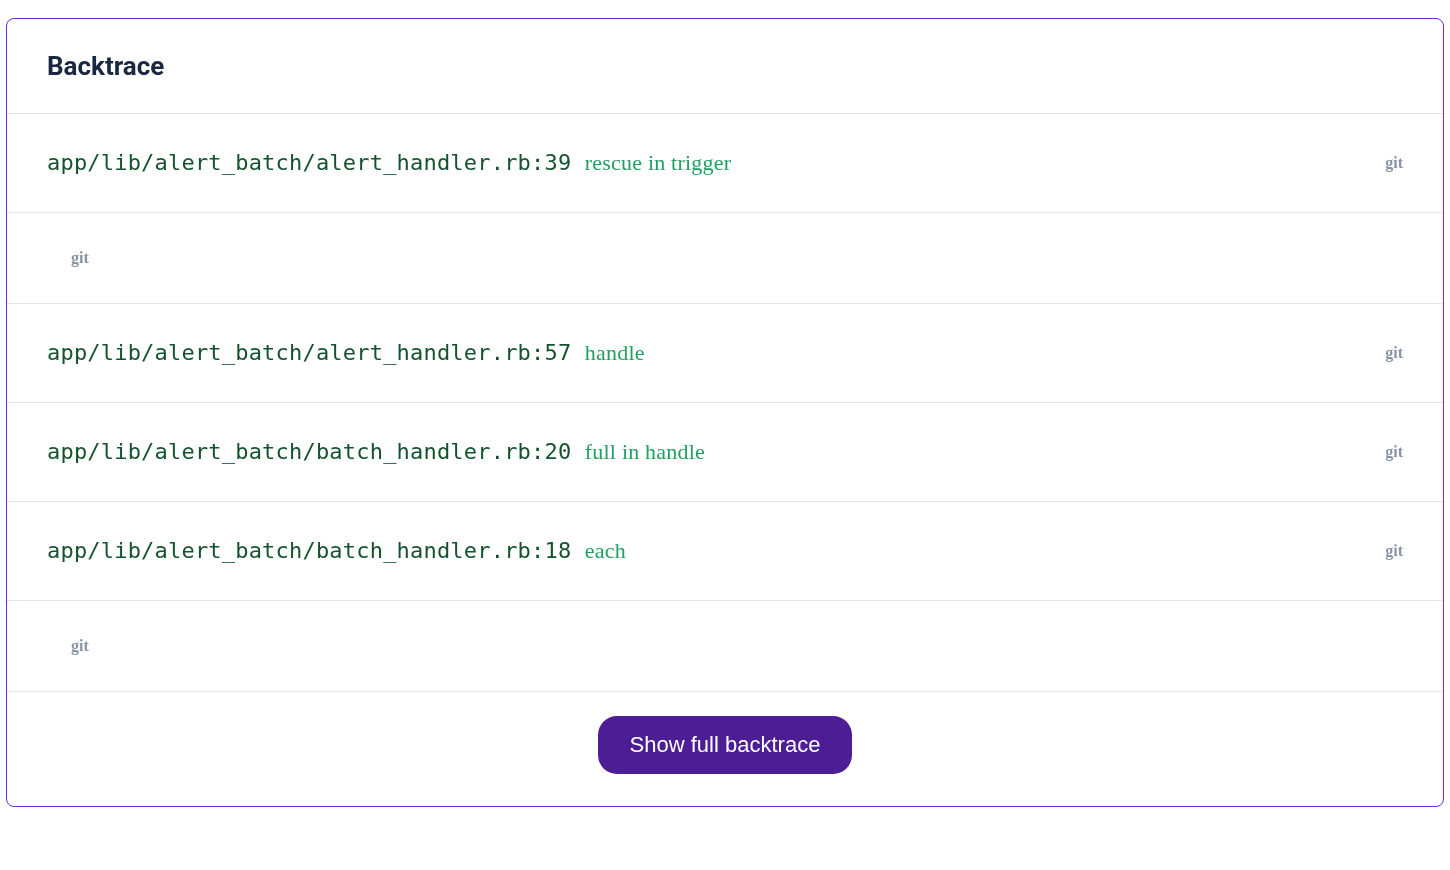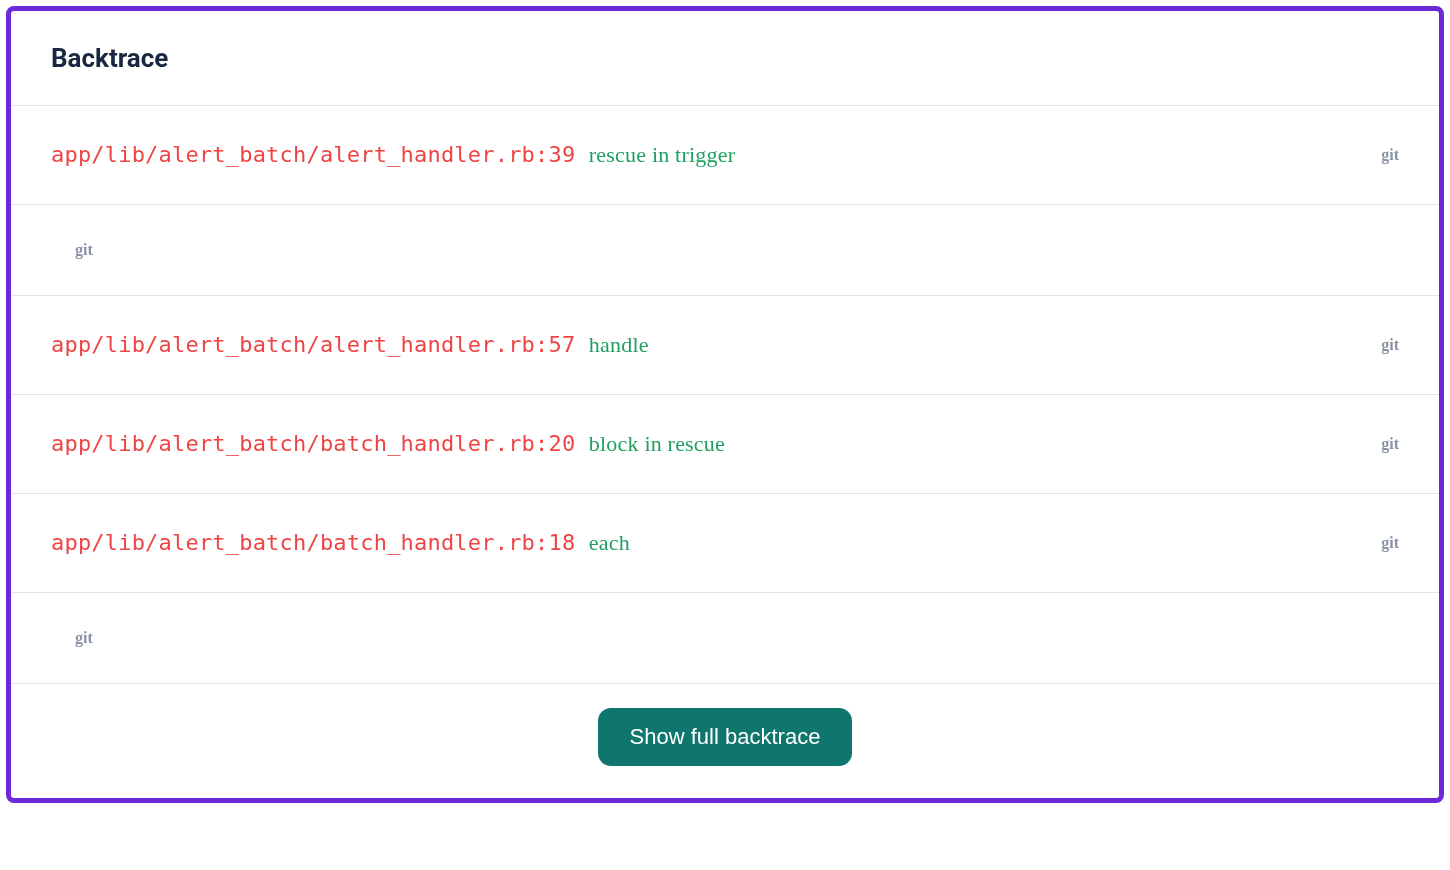--- a/index.html
+++ b/index.html
@@ -6,25 +6,25 @@
       box-sizing: border-box;
       margin: 0;
       padding: 0;
     }
     body {
       font-family: -apple-system, BlinkMacSystemFont, "Segoe UI", Roboto, Helvetica, Arial, sans-serif;
       background: #ffffff;
       padding: 6px;
     }
     .panel {
-      border: 5px solid #6d28d9;
+      border: 1px solid #6d28d9;
       border-radius: 8px;
       overflow: hidden;
       max-width: 1440px;
-      margin: 0 auto;
+      margin: 12px auto;
     }
     .panel-header {
       padding: 32px 40px;
       border-bottom: 1px solid #e3e3ee;
     }
     .panel-title {
       font-size: 26px;
       font-weight: 700;
       color: #1a2740;
     }
@@ -38,48 +38,48 @@
     }
     .frame-text {
       font-family: ui-monospace, SFMono-Regular, "SF Mono", Menlo, Consolas, monospace;
       font-size: 22px;
       letter-spacing: 0.2px;
       white-space: nowrap;
       overflow: hidden;
       text-overflow: ellipsis;
     }
     .frame-path {
-      color: #ef4444;
+      color: #14532d;
     }
     .frame-method {
       color: #20a060;
       font-family: Liberation Serif, serif;
     }
     .git-link {
       font-family: Georgia, "Times New Roman", serif;
       font-weight: 700;
       font-size: 16px;
       color: #8a93a5;
       margin-left: 24px;
       flex-shrink: 0;
       cursor: pointer;
     }
     .panel-footer {
       display: flex;
       justify-content: center;
       padding: 24px 0 32px 0;
     }
     .show-full-btn {
-      background: #0f766e;
+      background: #4c1d95;
       color: #ffffff;
       border: none;
       font-size: 22px;
       font-weight: 500;
       padding: 16px 32px;
-      border-radius: 13px;
+      border-radius: 19px;
       cursor: pointer;
     }
   </style>
 </head>
 <body>
 
 <div class="panel">
   <div class="panel-header">
     <h2 class="panel-title">Backtrace</h2>
   </div>
@@ -90,21 +90,21 @@
         <span class="git-link">git</span>
       </div>
       <div class="frame-row">
         <span class="git-link">git</span>
       </div>
       <div class="frame-row">
         <div class="frame-text"><span class="frame-path">app/lib/alert_batch/alert_handler.rb:57</span> <span class="frame-method">handle</span></div>
         <span class="git-link">git</span>
       </div>
       <div class="frame-row">
-        <div class="frame-text"><span class="frame-path">app/lib/alert_batch/batch_handler.rb:20</span> <span class="frame-method">block in rescue</span></div>
+        <div class="frame-text"><span class="frame-path">app/lib/alert_batch/batch_handler.rb:20</span> <span class="frame-method">full in handle</span></div>
         <span class="git-link">git</span>
       </div>
       <div class="frame-row">
         <div class="frame-text"><span class="frame-path">app/lib/alert_batch/batch_handler.rb:18</span> <span class="frame-method">each</span></div>
         <span class="git-link">git</span>
       </div>
       <div class="frame-row">
         <span class="git-link">git</span>
       </div>
     </div>

